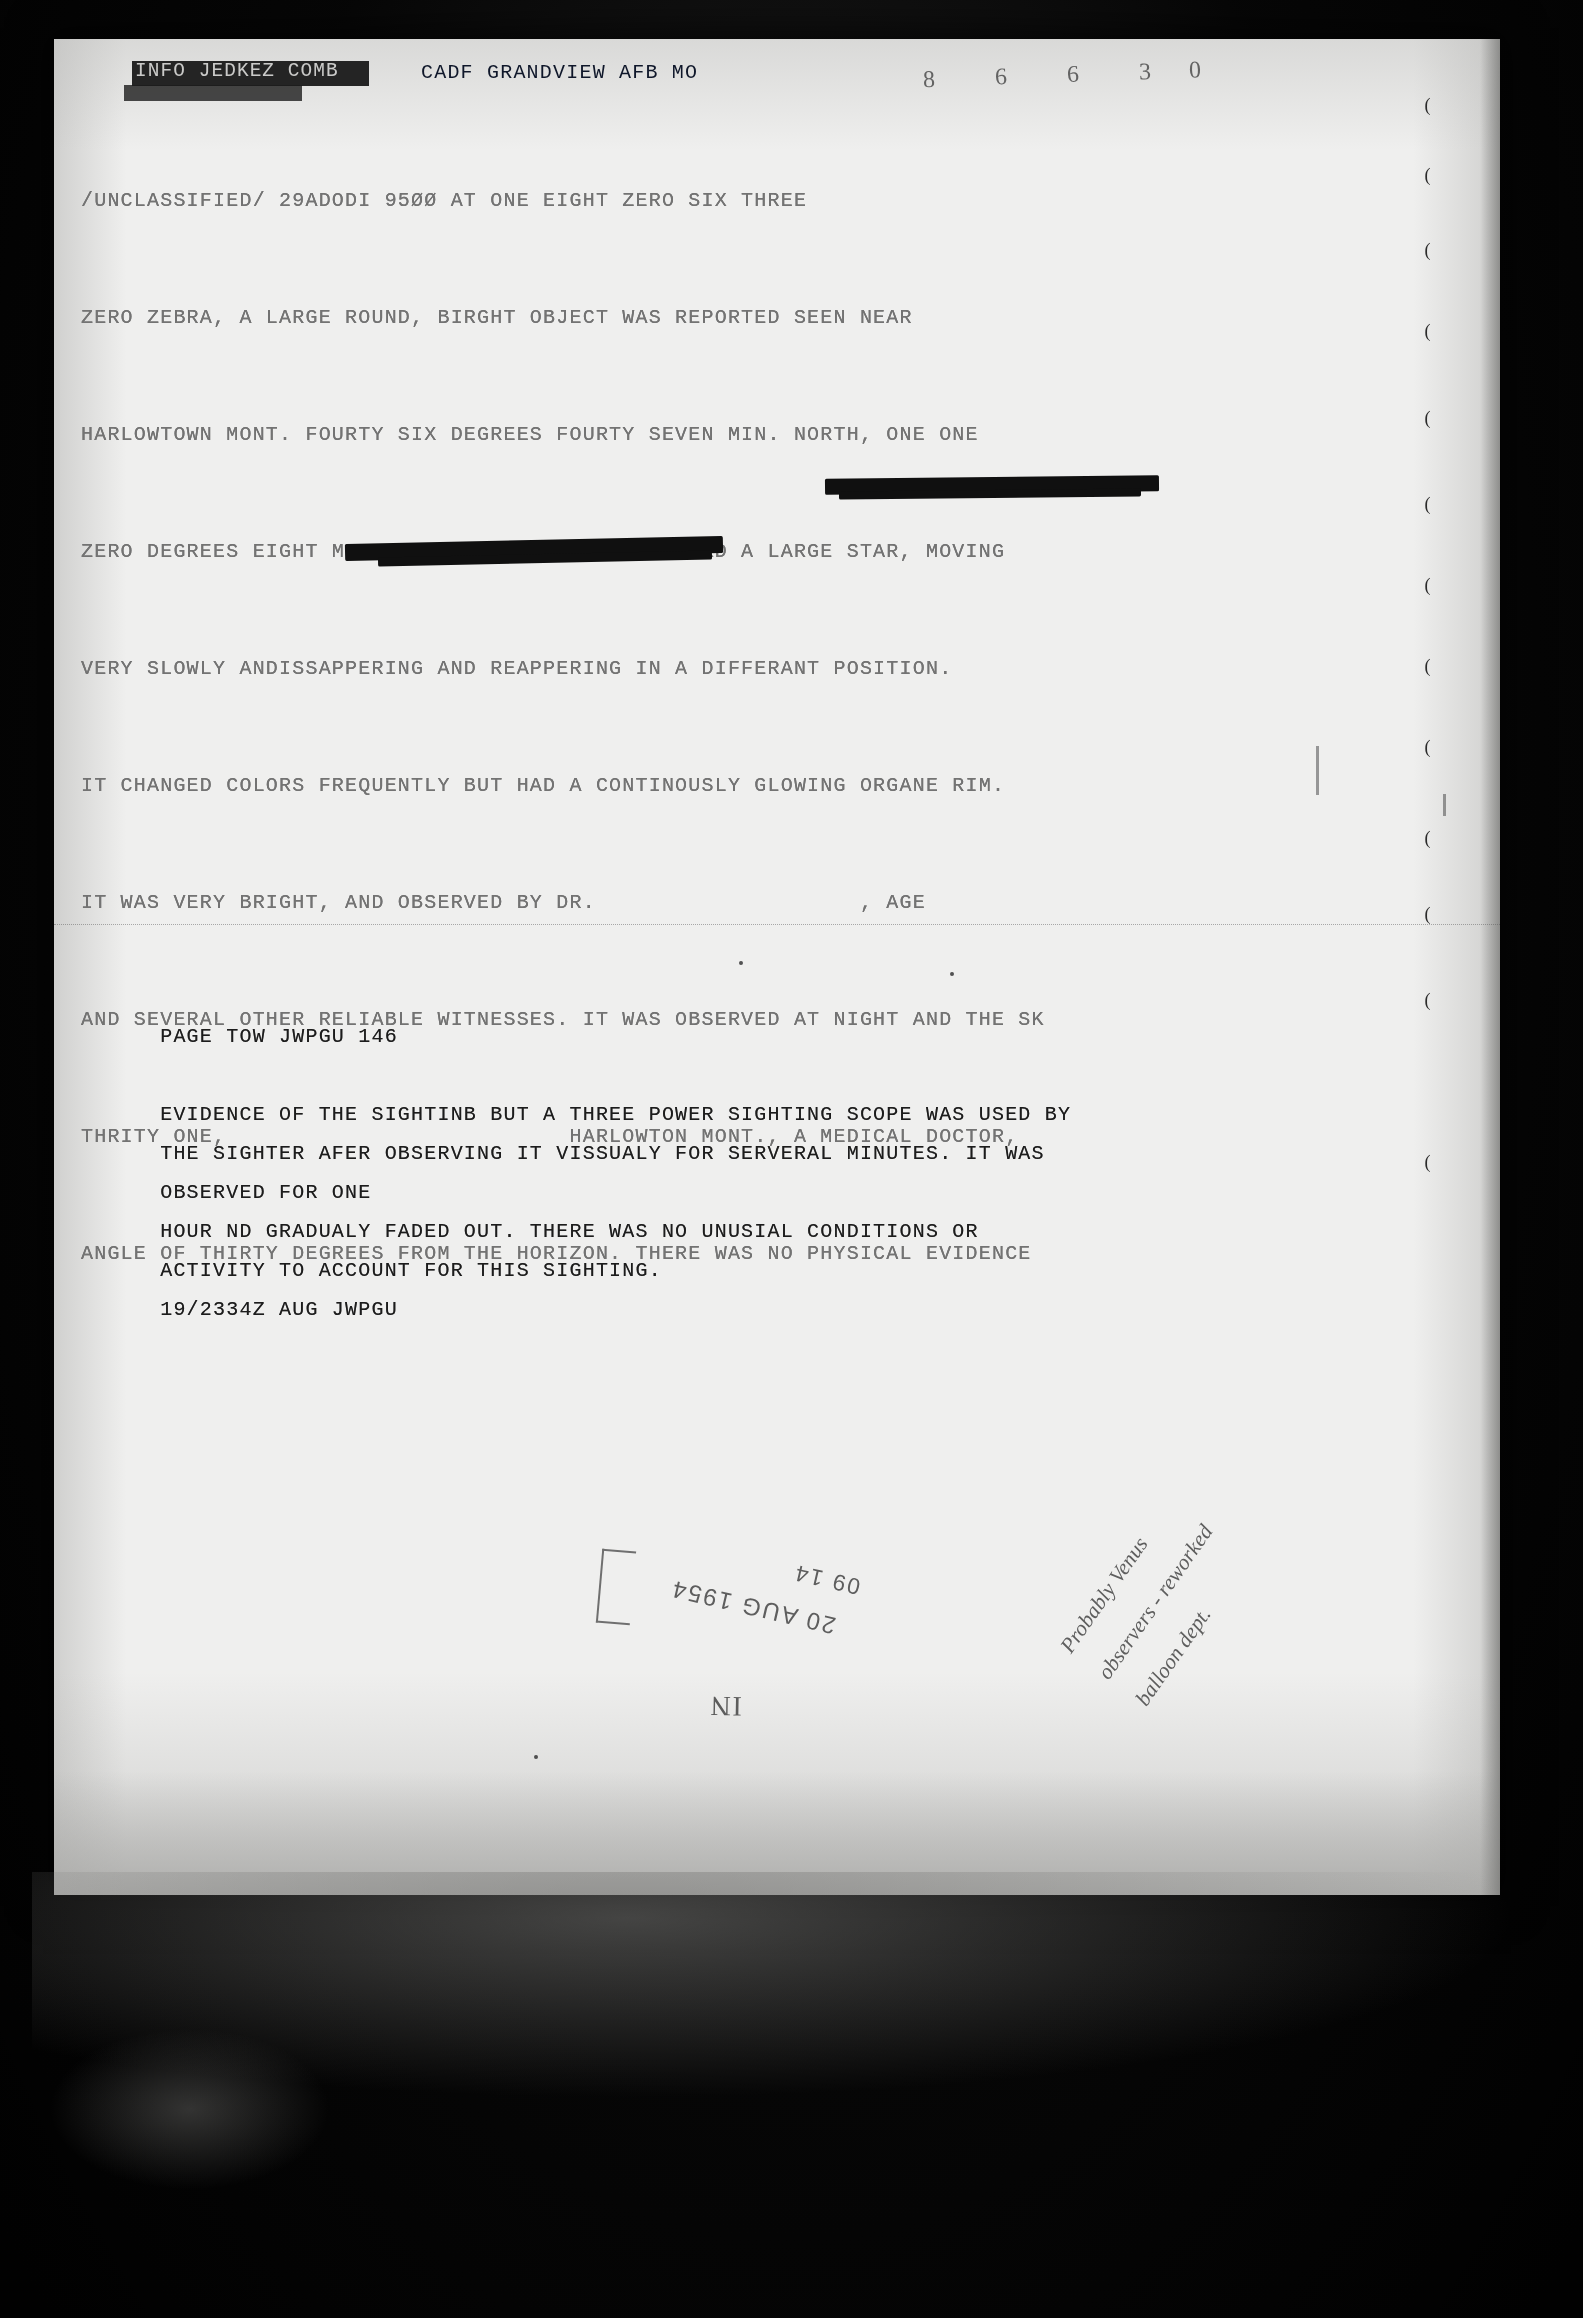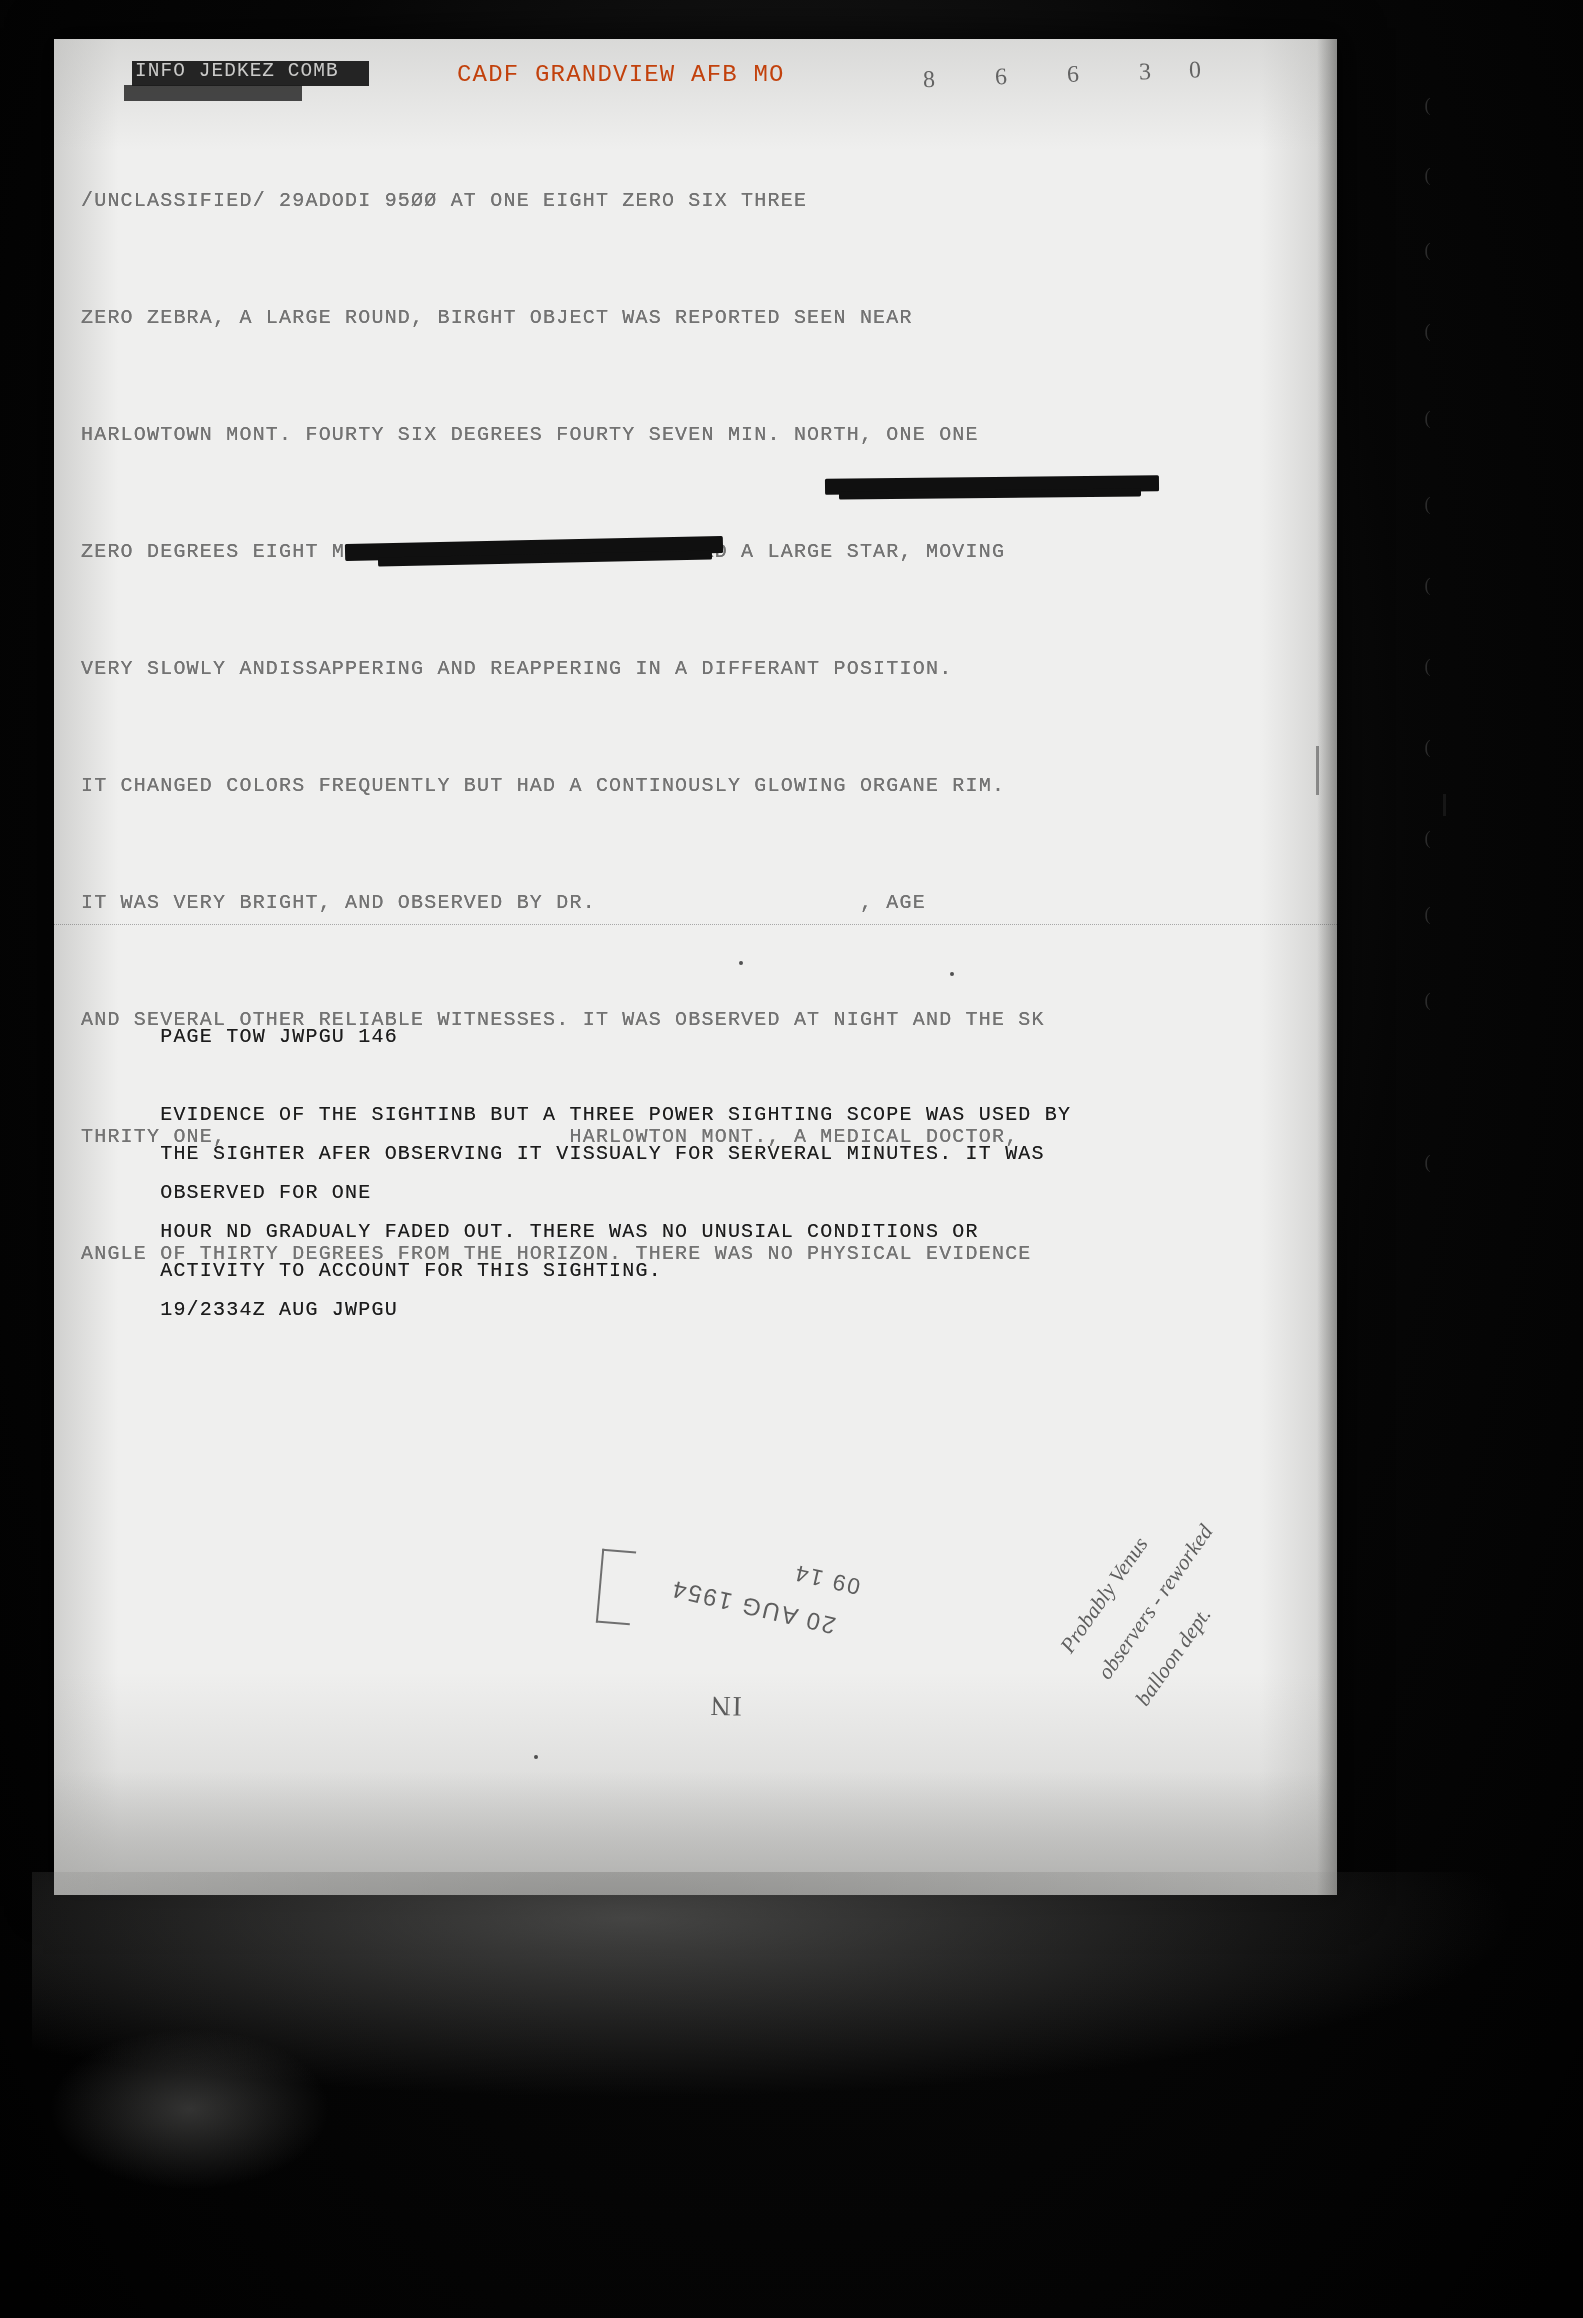--- a/index.html
+++ b/index.html
@@ -27,21 +27,21 @@
     background:
       radial-gradient(ellipse at 50% 35%, rgba(60,60,60,0.55) 0%, rgba(10,10,10,0.15) 55%, rgba(0,0,0,0.9) 100%);
     pointer-events: none;
   }
 
   
   .page {
     position: absolute;
     left: 54px;
     top: 39px;
-    width: 1283px;
+    width: 1446px;
     height: 1856px;
     background: #efefee;
     box-shadow: 0 0 32px 10.8px rgba(0,0,0,0.55);
   }
   .page-inner-grad {
     position: absolute;
     inset: 0;
     background:
       linear-gradient(to bottom, rgba(190,190,188,0.45) 0%, rgba(255,255,255,0.0) 6%, rgba(255,255,255,0.0) 88%, rgba(176,176,174,0.55) 100%),
       linear-gradient(to right, rgba(170,170,168,0.45) 0%, rgba(255,255,255,0) 5%, rgba(255,255,255,0) 94%, rgba(175,175,173,0.5) 100%);
@@ -163,24 +163,24 @@
     left: 54px;
     top: -1.1px;
     color: #e8e8e6;
     font-size: 19.4px;
     letter-spacing: 1.1px;
     opacity: 0.85;
     white-space: pre;
   }
   .hdr-right {
     position: absolute;
-    left: 376px;
+    left: 340px;
     top: 0px;
-    color: #c2410c;
-    font-size: 24px;
+    color: #0f172a;
+    font-size: 20px;
     letter-spacing: 1.2px;
     white-space: pre;
   }
   .hdr-hand {
     position: absolute;
     left: 842px;
     top: 0px;
     color: #3a3a3a;
     font-family: "Liberation Serif", serif;
     font-size: 24px;

